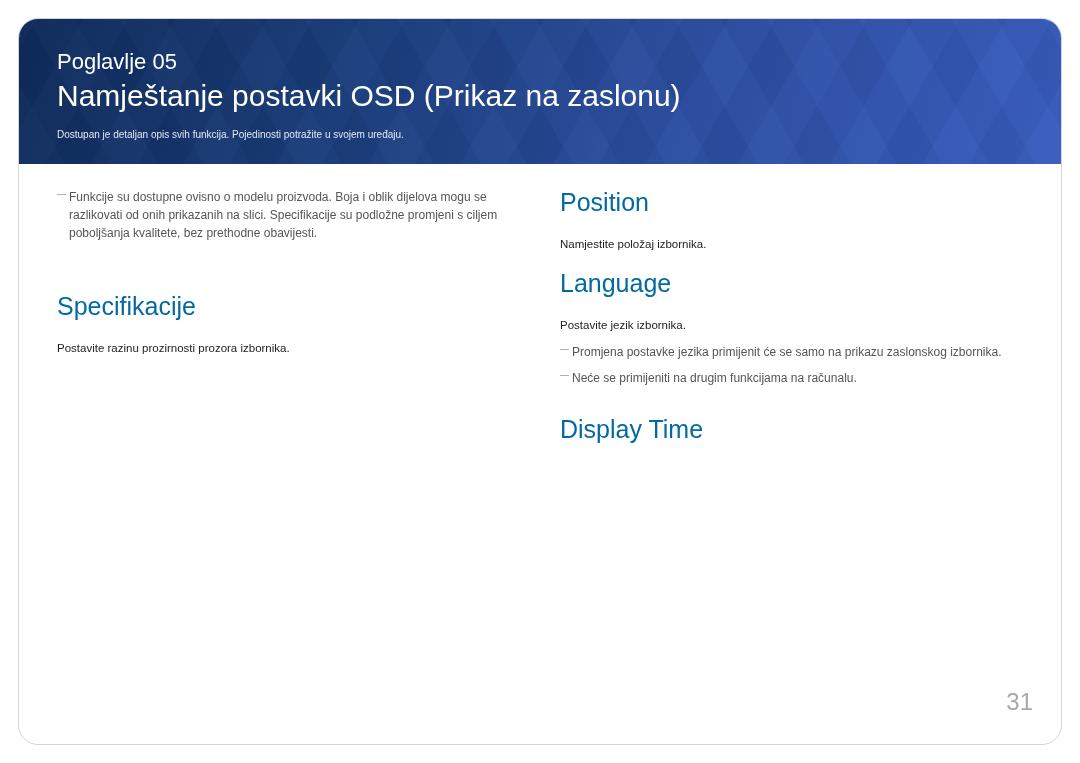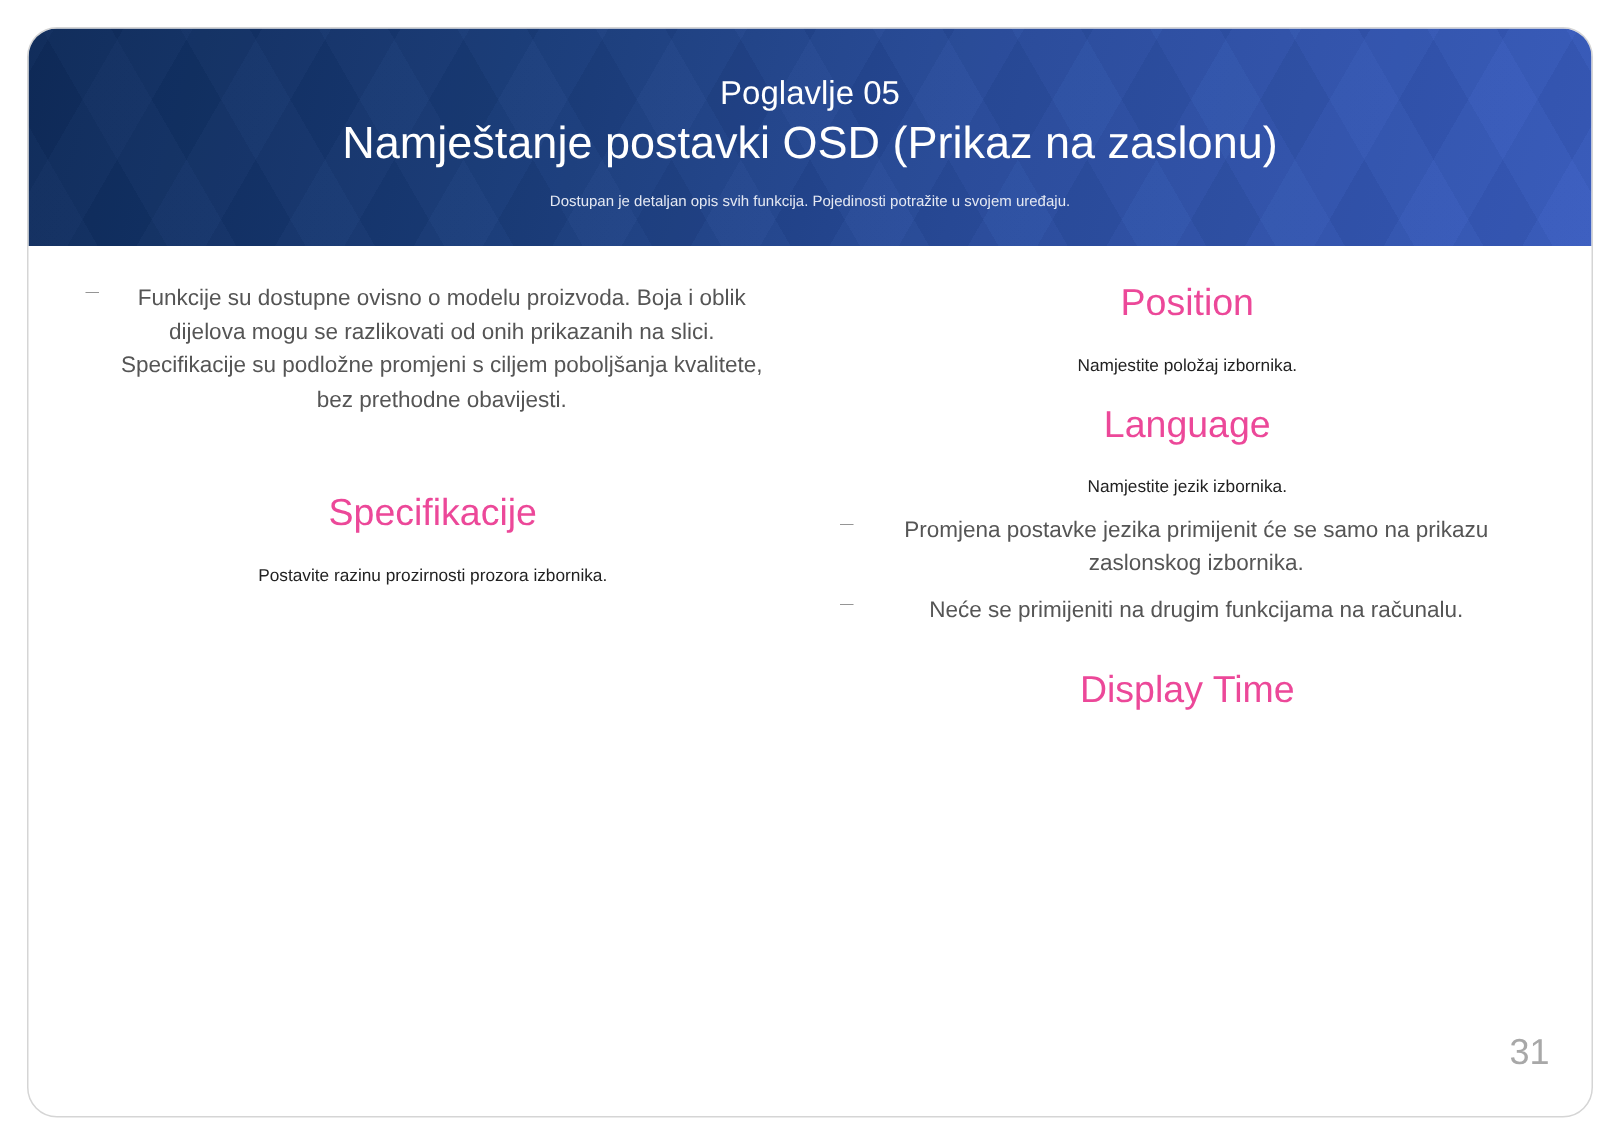--- a/index.html
+++ b/index.html
@@ -17,21 +17,20 @@
     }
     .page-border {
       position: absolute;
       top: 18px;
       left: 18px;
       right: 18px;
       bottom: 18px;
       border: 1px solid #d5d5d5;
       border-radius: 20px;
       overflow: hidden;
-      text-align: center;
     }
     .hero {
       width: 100%;
       height: 145px;
       background: linear-gradient(105deg, #0f2c5c 0%, #1a3d7a 30%, #2a4d9e 60%, #3a5dc0 100%);
       position: relative;
       padding: 30px 38px 0 38px;
     }
     .hero::before {
       content: "";
@@ -67,37 +66,37 @@
     .content {
       display: flex;
       padding: 24px 38px 0 38px;
       gap: 40px;
     }
     .col {
       flex: 1;
       min-width: 0;
     }
     .note {
-      font-size: 15px;
+      font-size: 12px;
       color: #555555;
       line-height: 1.5;
       padding-left: 12px;
       position: relative;
       margin-bottom: 8px;
     }
     .note::before {
       content: "―";
       position: absolute;
       left: 0;
       top: 0;
       color: #888;
       font-size: 9px;
     }
     .section-heading {
-      color: #ec4899;
+      color: #0369a1;
       font-size: 25px;
       font-weight: 400;
       margin-top: 16px;
       margin-bottom: 18px;
     }
     .first-heading-left {
       margin-top: 50px;
     }
     .body-text {
       font-size: 11.5px;
@@ -133,21 +132,21 @@
 
       <div class="section-heading first-heading-left">Specifikacije</div>
       <div class="body-text">Postavite razinu prozirnosti prozora izbornika.</div>
     </div>
 
     <div class="col">
       <div class="section-heading" style="margin-top:0;">Position</div>
       <div class="body-text">Namjestite položaj izbornika.</div>
 
       <div class="section-heading">Language</div>
-      <div class="body-text">Namjestite jezik izbornika.</div>
+      <div class="body-text">Postavite jezik izbornika.</div>
       <div class="note">Promjena postavke jezika primijenit će se samo na prikazu zaslonskog izbornika.</div>
       <div class="note">Neće se primijeniti na drugim funkcijama na računalu.</div>
 
       <div class="section-heading" style="margin-top:28px;">Display Time</div>
     </div>
   </div>
 
   <div class="page-number">31</div>
 </div>
 

